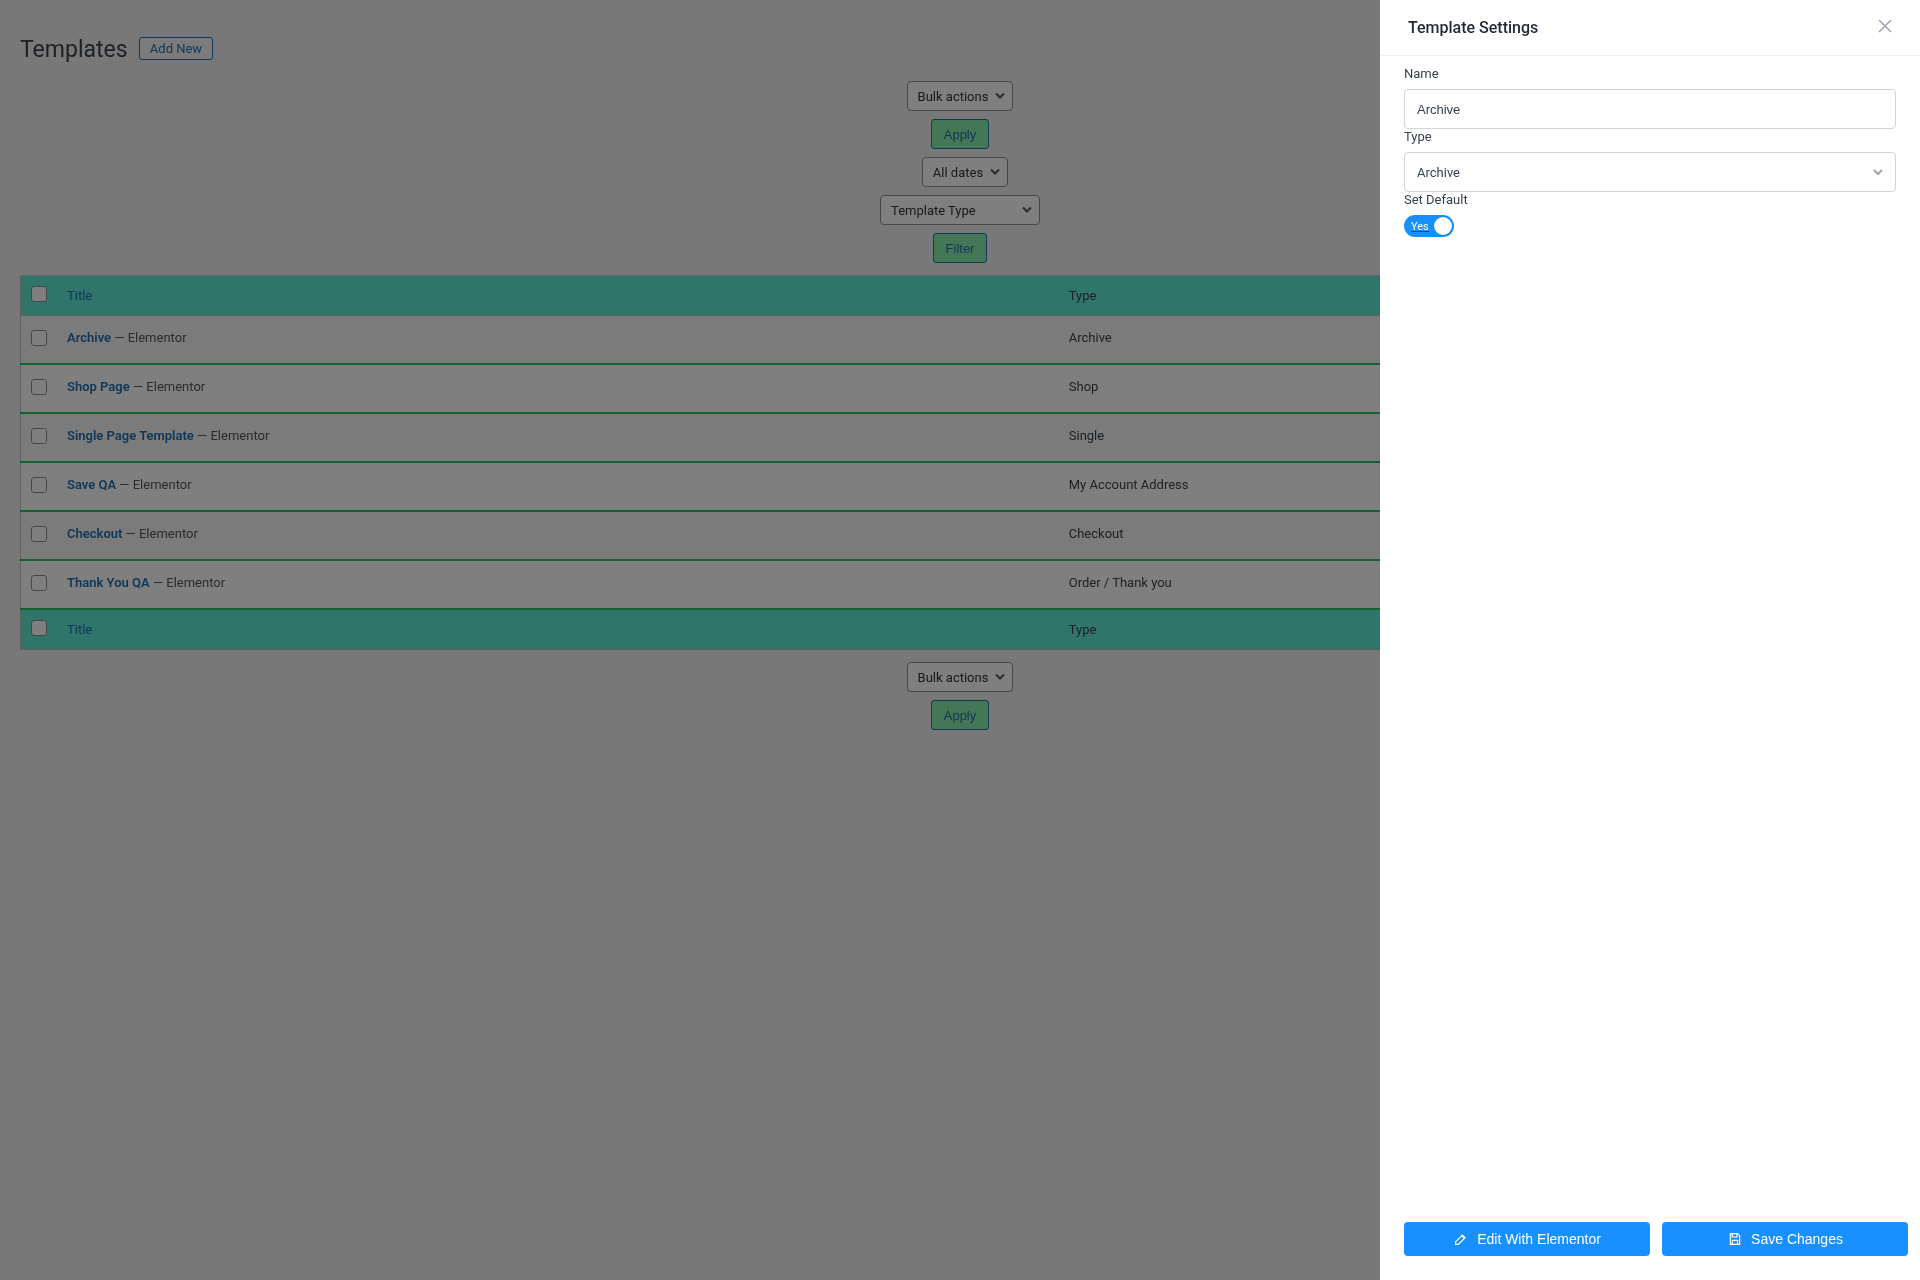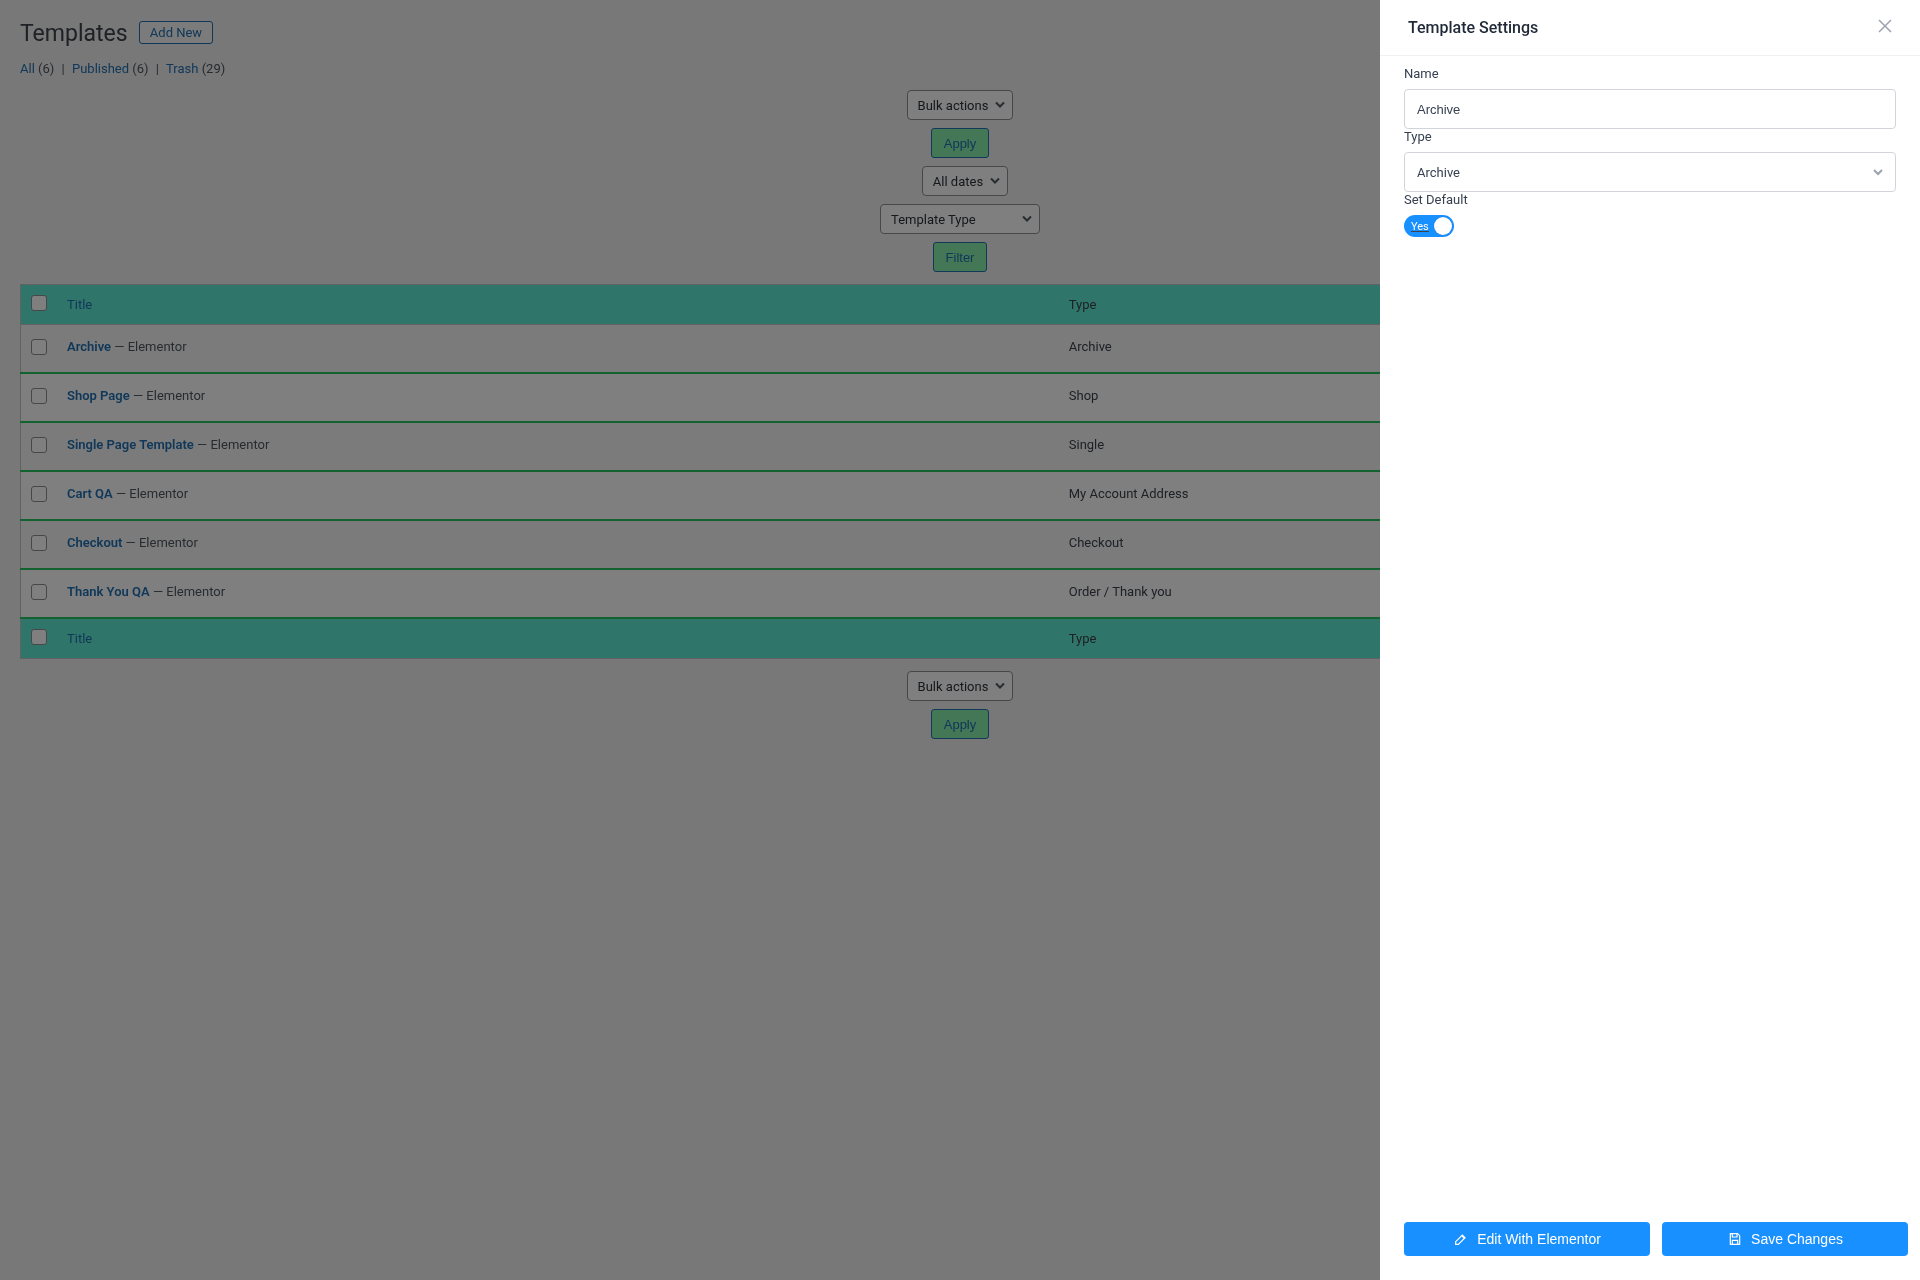--- a/index.html
+++ b/index.html
@@ -1,20 +1,20 @@
 <!DOCTYPE html>
 <html><head>
 <meta charset="utf-8">
 <style>
   * { box-sizing: border-box; margin: 0; padding: 0; }
   html, body { width: 1920px; height: 1280px; font-family: -apple-system, BlinkMacSystemFont, "Segoe UI", Roboto, Helvetica, Arial, sans-serif; font-size: 13px; color: #3c434a; background: #f0f0f1; }
   .page { width: 1920px; height: 1280px; position: relative; overflow: hidden; background: #f0f0f1; }
 
   
-  .main { position:absolute; left:0; top:0; right:0; bottom:0; padding: 0 20px; }
+  .main { position:absolute; left:0; top:0; right:0; bottom:0; padding: 16px 20px; }
   .main h1.title { font-size: 23px; font-weight: 400; padding: 20px 0 4px; display:inline-block; }
   .add-new { display:inline-block; margin-left: 8px; padding: 3px 10px; font-size: 13px; color:#2271b1; border:1px solid #2271b1; border-radius:3px; background:#f6f7f7; cursor:pointer; position:relative; top:-4px; }
 
   .subsub { margin-top: 10px; font-size:13px; }
   .subsub a { color:#2271b1; text-decoration:none; }
   .subsub .count { color:#50575e; }
   .subsub .sep { color:#50575e; padding:0 4px; }
 
   .tablenav { margin-top: 14px; display:flex; gap: 8px; align-items:center;flex-direction:column; }
   .tablenav select, .tablenav .select-like {
@@ -74,30 +74,20 @@
 </head>
 <body>
 
 <div class="page">
 
   <div class="main">
 
     <h1 class="title">Templates</h1>
     <a class="add-new">Add New</a>
 
-    <div class="subsub">
-      <a href="#"><span>All</span></a>
-      <span class="count">(6)</span>
-      <span class="sep">|</span>
-      <a href="#"><span>Published</span></a>
-      <span class="count">(6)</span>
-      <span class="sep">|</span>
-      <a href="#"><span>Trash</span></a>
-      <span class="count">(29)</span>
-    </div>
 
     <div class="tablenav">
       <span class="select-wrap">
         <span class="select-like">Bulk actions</span>
         <span class="chev"><svg viewBox="0 0 10 10">
               <path d="M1 3 L5 7 L9 3"></path>
             </svg></span>
       </span>
       <button class="btn-secondary">Apply</button>
 
@@ -139,21 +129,21 @@
             <td class="default"><span class="badge active">Active</span></td>
           </tr>
           <tr>
             <td class="cb"><input type="checkbox" class="cbx" style=""></td>
             <td><a href="#" class="row-title">Single Page Template</a><span class="row-suffix"> — Elementor</span></td>
             <td class="type">Single</td>
             <td class="default"><span class="badge active">Active</span></td>
           </tr>
           <tr>
             <td class="cb"><input type="checkbox" class="cbx" style=""></td>
-            <td><a href="#" class="row-title">Cart QA</a><span class="row-suffix"> — Elementor</span></td>
+            <td><a href="#" class="row-title">Save QA</a><span class="row-suffix"> — Elementor</span></td>
             <td class="type">My Account Address</td>
             <td class="default"><span class="badge active">Active</span></td>
           </tr>
           <tr>
             <td class="cb"><input type="checkbox" class="cbx" style=""></td>
             <td><a href="#" class="row-title">Checkout</a><span class="row-suffix"> — Elementor</span></td>
             <td class="type">Checkout</td>
             <td class="default"><span class="badge deactive">Deactive</span></td>
           </tr>
           <tr>

